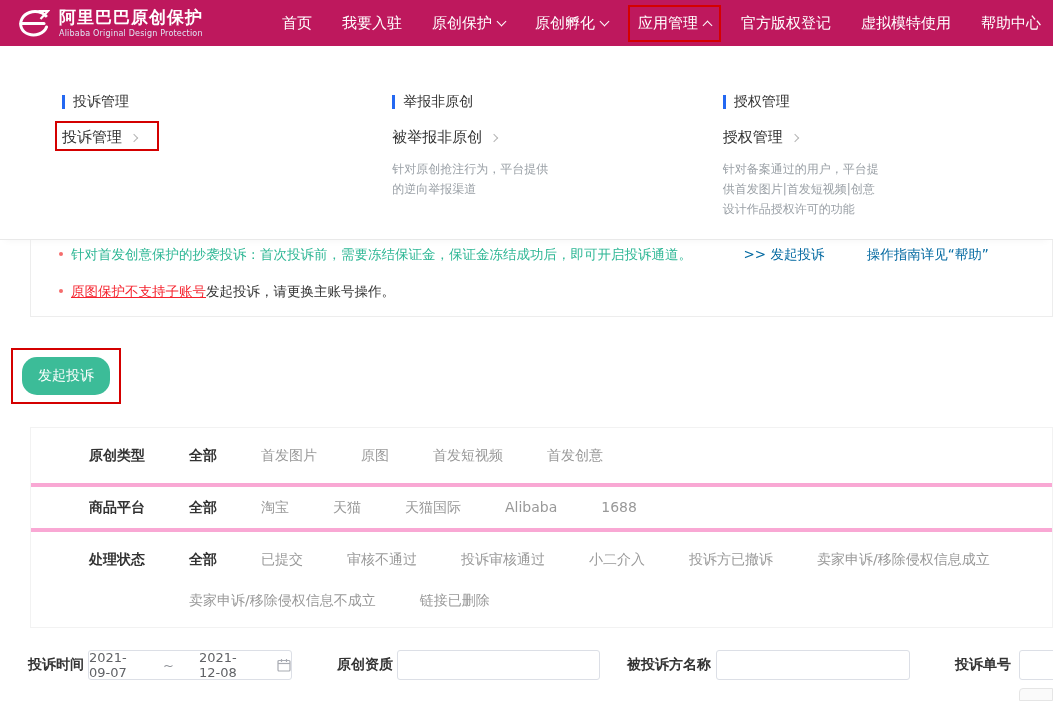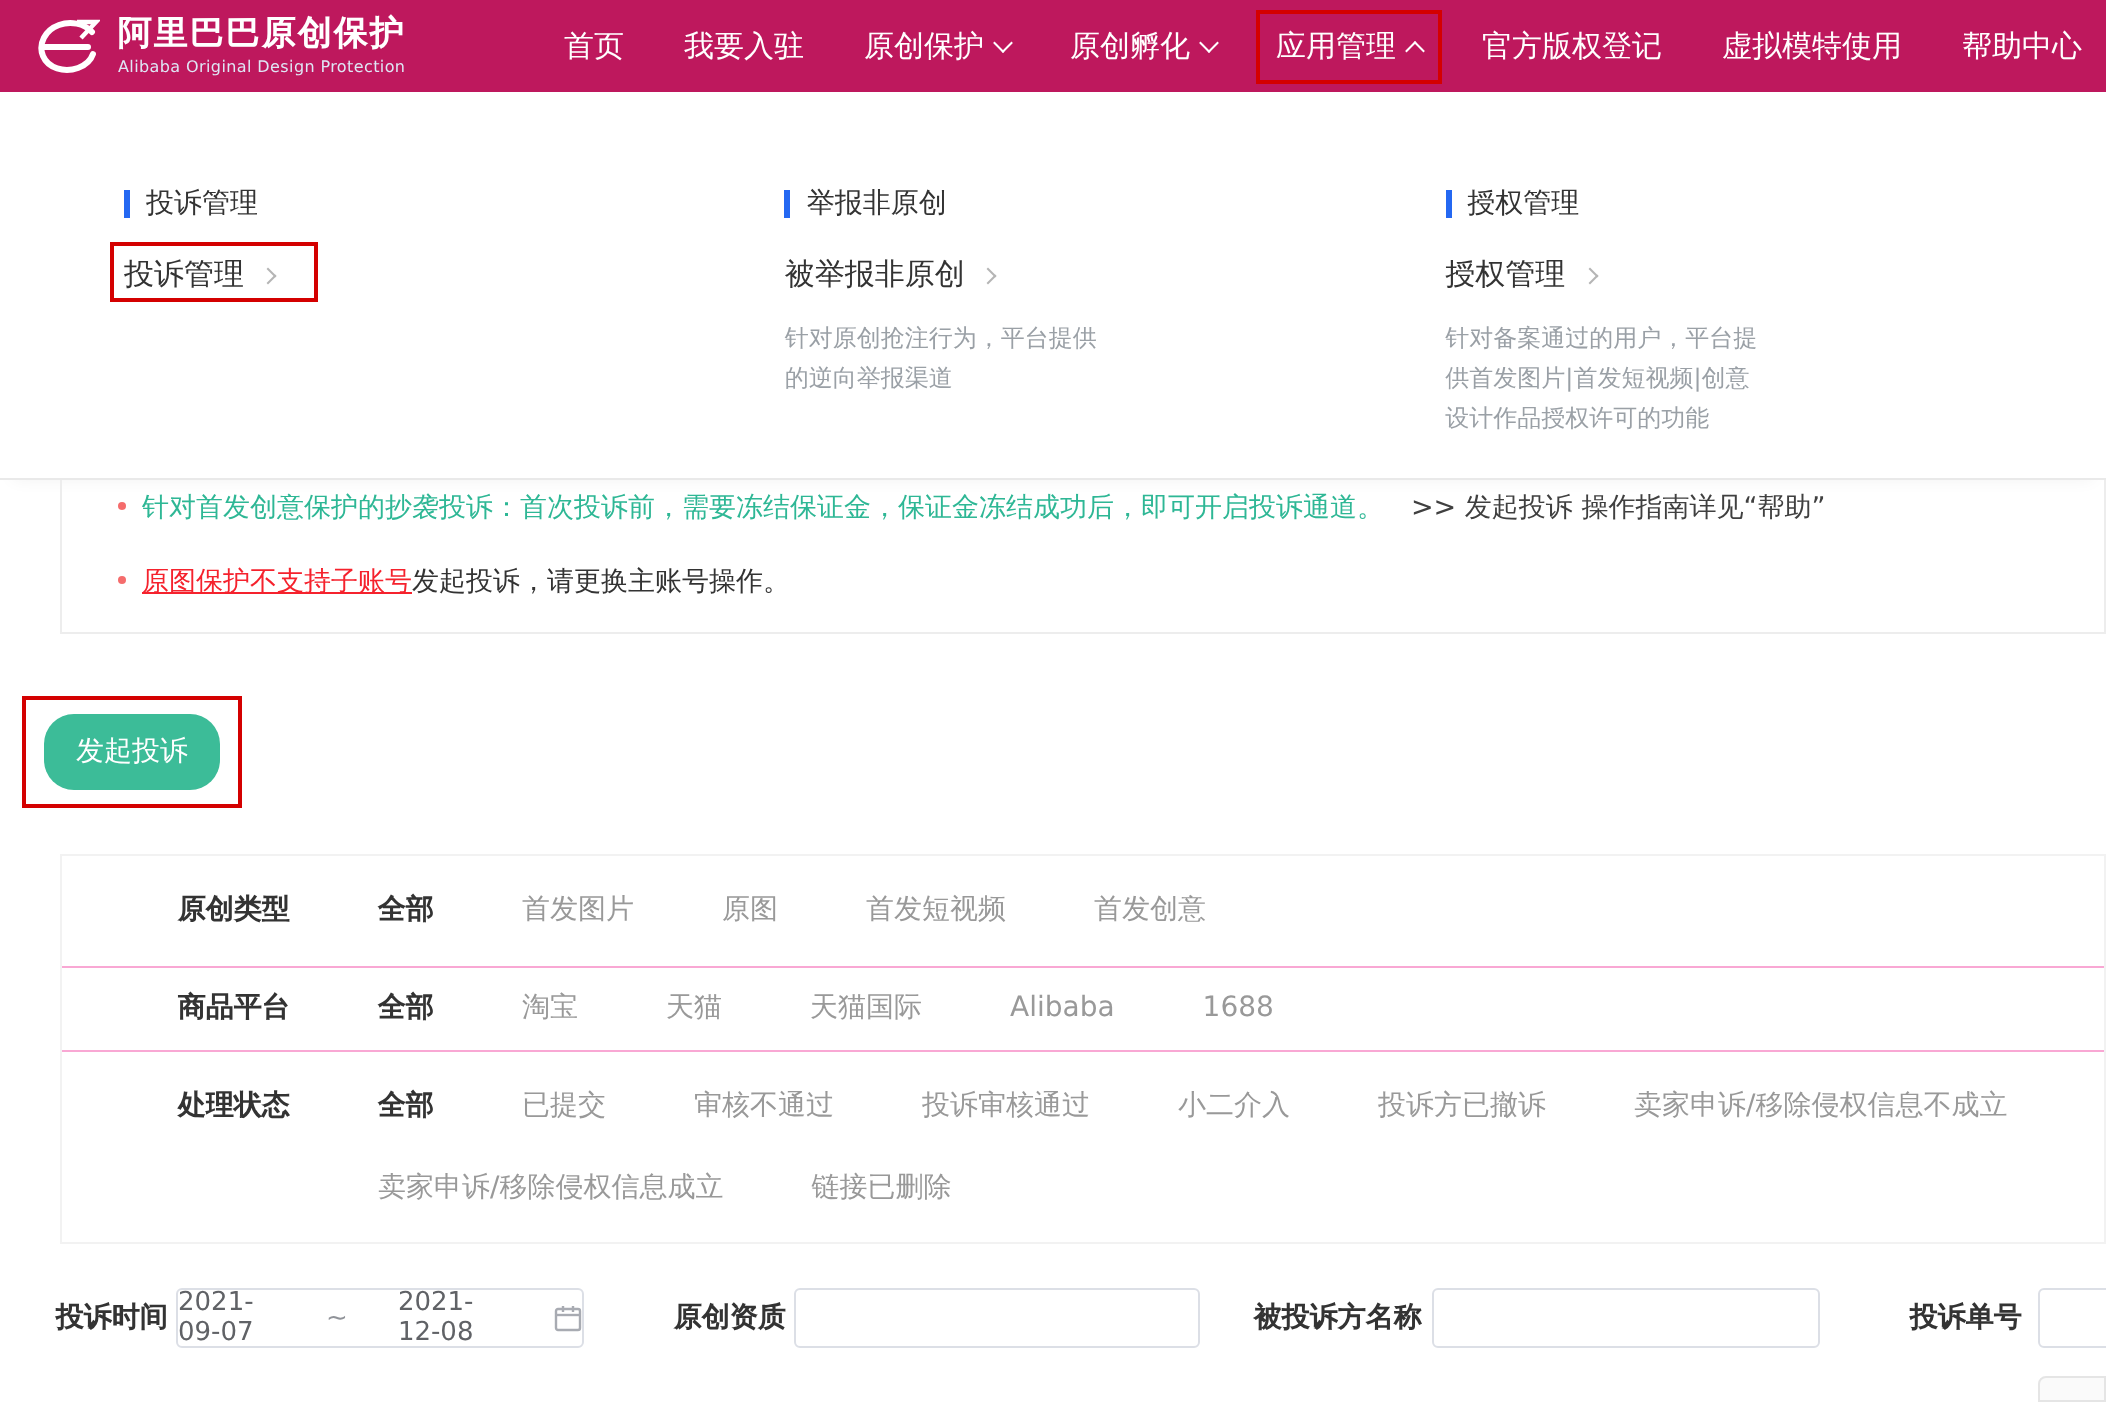--- a/index.html
+++ b/index.html
@@ -31,31 +31,31 @@
   .bar { width:3px; height:14px; background:#2468f2; }
   .dd-link { margin-top:17px; display:inline-flex; align-items:center; gap:9px; font-size:15px; color:#333; cursor:pointer; position:relative; }
   .chev-r { display:inline-block; width:6px; height:6px; border-right:1.4px solid #b5b5b5; border-bottom:1.4px solid #b5b5b5; transform:rotate(-45deg); }
   .dd-desc { margin-top:12px; width:156px; font-size:12px; color:#9aa0a6; line-height:20px; }
 
   
   .notice { margin-left:30px; border:1px solid #ededed; border-top:none; padding:4px 0 15px 28px; font-size:13.5px; line-height:20px; }
   .n-line + .n-line { margin-top:17px; }
   .dot { display:inline-block; width:4px; height:4px; border-radius:50%; background:#f56c6c; margin:0 8px 3px 0; vertical-align:middle; }
   .teal { color:#2eb795; }
-  .teal-link { color:#404040; cursor:pointer; }
+  .teal-link { color:#0369a1; cursor:pointer;margin-left:38px; }
   .red-link { color:#f5222d; text-decoration:underline; cursor:pointer; }
   .dark { color:#333; }
 
   
   .btn-wrap { display:inline-block; position:relative; margin:40px 0 0 22px; }
   .submit { background:#3cbc98; color:#fff; border:none; border-radius:15px; font-size:14px; padding:10px 16px; cursor:pointer; font-family:inherit; }
 
   
   .filter-panel { margin:32px 0 0 30px; background:#fff; border:1px solid #f2f2f2; }
-  .frow { display:flex; align-items:flex-start; padding-left:58px; padding-right:14px; border-bottom:1px solid #f9a8d4; font-size:14px; line-height:19px; }
+  .frow { display:flex; align-items:flex-start; padding-left:58px; padding-right:14px; border-bottom:4px solid #f9a8d4; font-size:14px; line-height:19px; }
   .frow.r1 { padding-top:18px; padding-bottom:18px; }
   .frow.r2 { padding-top:11px; padding-bottom:11px; }
   .frow.r3 { padding-top:18px; padding-bottom:17px; border-bottom:none; }
   .flabel { width:100px; flex-shrink:0; color:#333; font-weight:600; }
   .fopts { flex:1; display:flex; flex-wrap:wrap; column-gap:44px; row-gap:22px; color:#999; }
   .opt { cursor:pointer; white-space:nowrap; }
   .opt.selected { color:#333; font-weight:600; }
 
   
   .search-row { display:flex; align-items:center; margin-top:22px; font-size:14px; color:#333; }
@@ -197,22 +197,22 @@
     </div>
     <div class="frow r3">
       <div class="flabel">处理状态</div>
       <div class="fopts">
         <a class="opt selected">全部</a>
         <a class="opt">已提交</a>
         <a class="opt">审核不通过</a>
         <a class="opt">投诉审核通过</a>
         <a class="opt">小二介入</a>
         <a class="opt">投诉方已撤诉</a>
+        <a class="opt">卖家申诉/移除侵权信息成立</a>
         <a class="opt">卖家申诉/移除侵权信息不成立</a>
-        <a class="opt">卖家申诉/移除侵权信息成立</a>
         <a class="opt">链接已删除</a>
       </div>
     </div>
   </div>
 
   <div class="search-row">
     <span class="s-label l1">投诉时间</span>
     <div class="date-range">
       <span>2021-09-07</span>
       <span class="sep">~</span>

